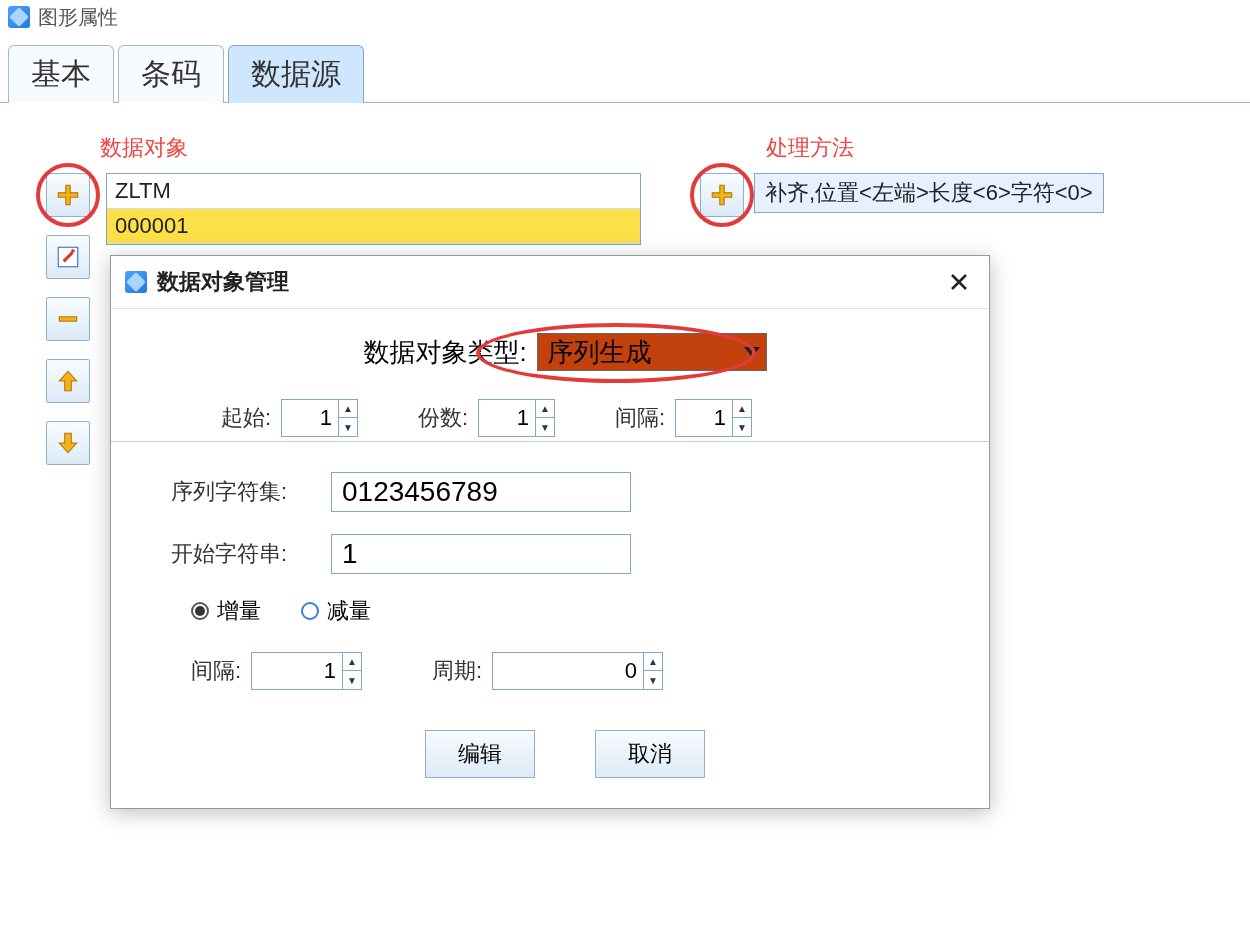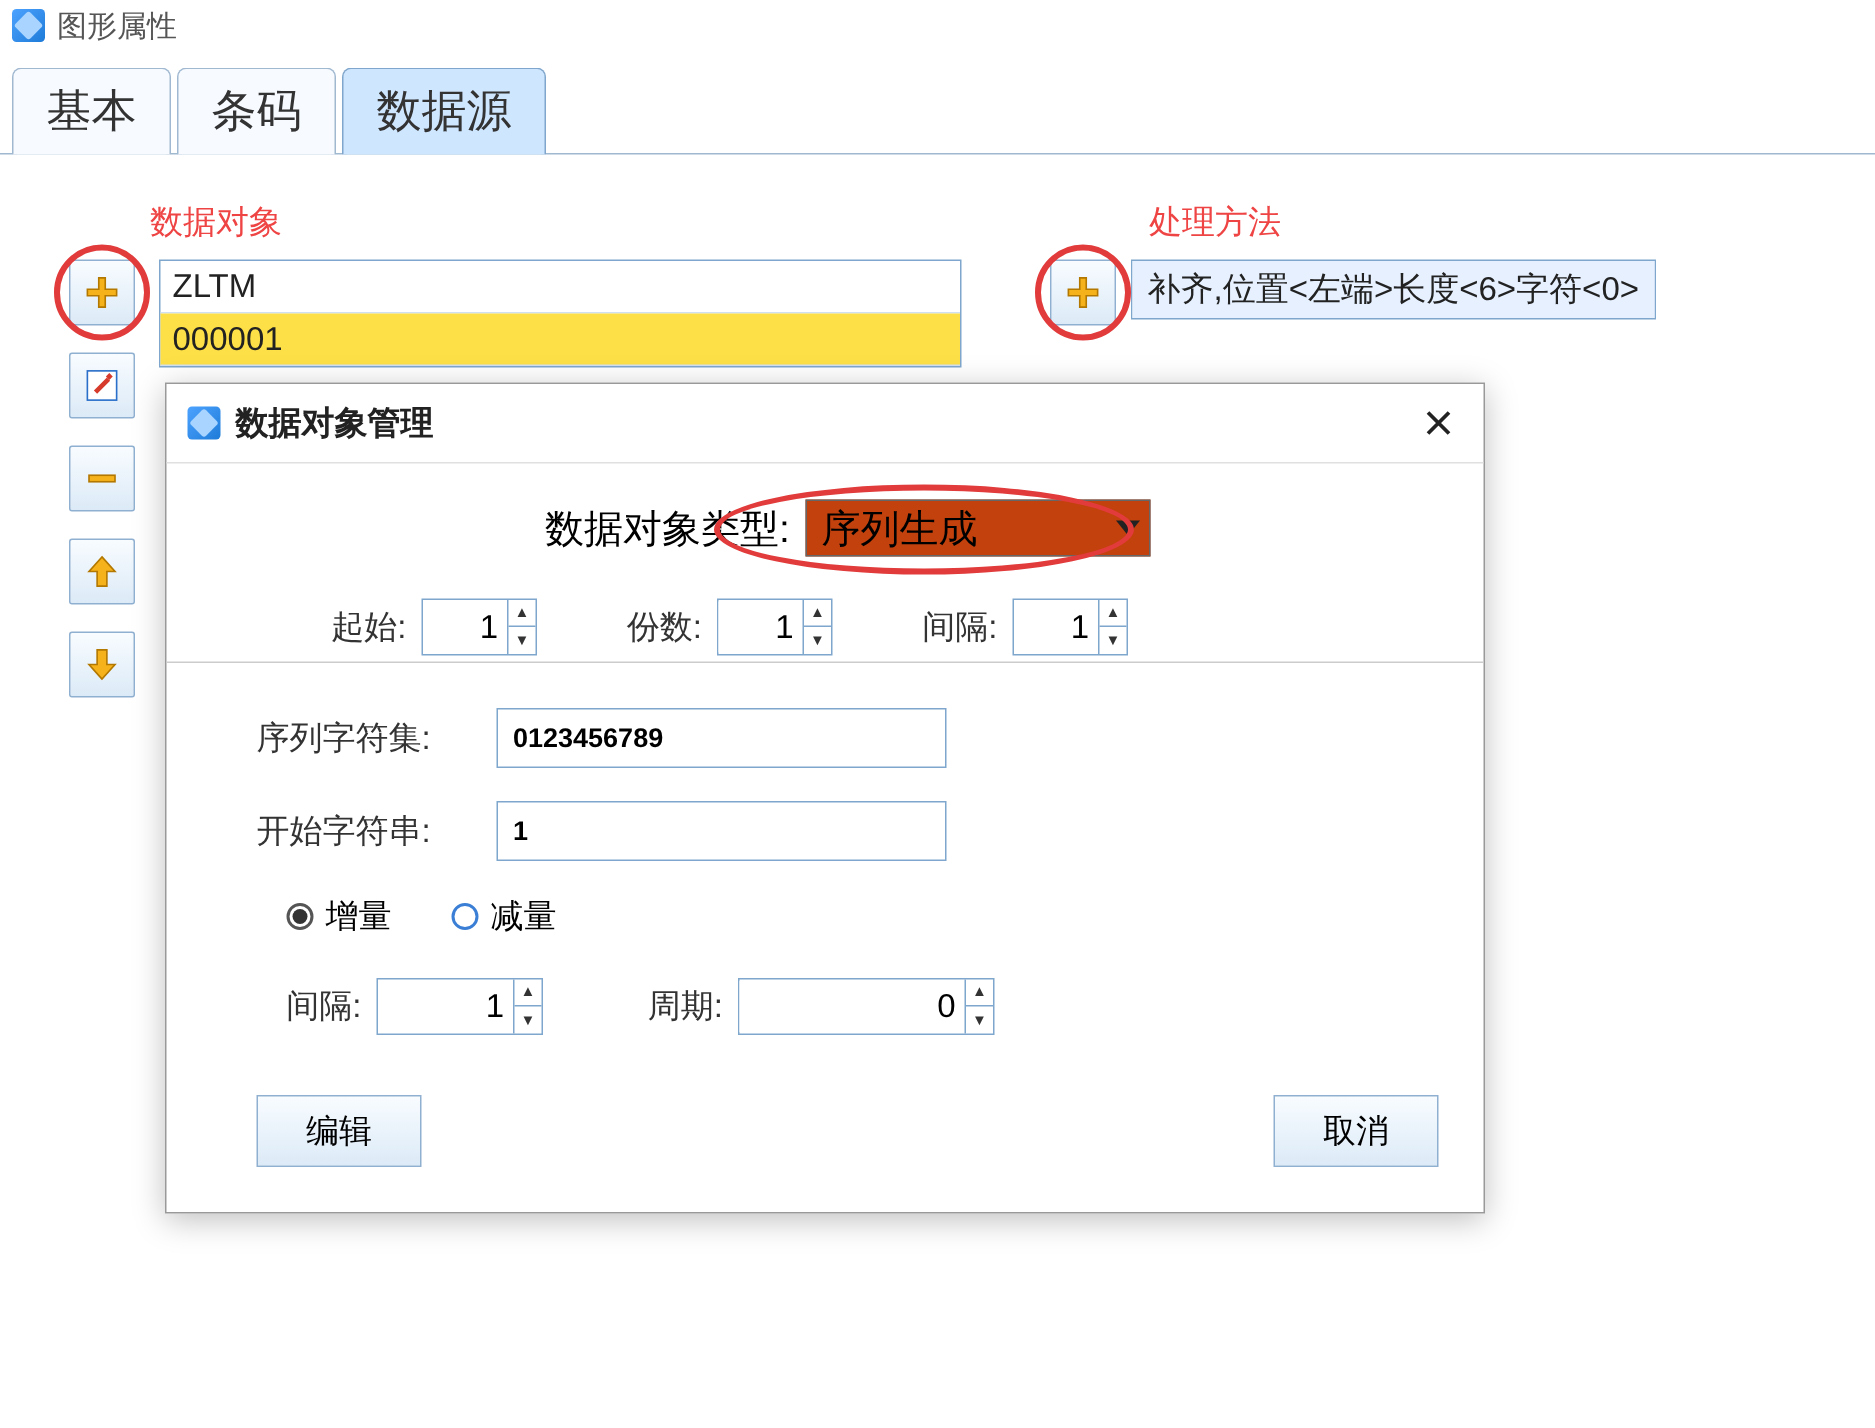--- a/index.html
+++ b/index.html
@@ -62,29 +62,29 @@
 .select-box .caret { width:0; height:0; border-left:8px solid transparent; border-right:8px solid transparent; border-top:10px solid #222; margin-left:8px;}
 
 .spin { display:flex; align-items:center; border:1px solid #7fa6cc; height:38px; }
 .spin input { border:none; outline:none; width: 56px; text-align:right; padding: 4px 6px; font-size: 22px; }
 .spin .sp-btns { display:flex; flex-direction:column; border-left:1px solid #7fa6cc;}
 .spin .sp-btns div { width:18px; height:18px; font-size:10px; display:flex; align-items:center; justify-content:center; cursor:pointer; border-bottom:1px solid #7fa6cc;}
 .spin .sp-btns div:last-child{border-bottom:none;}
 
 .hr { border: none; border-top: 1px solid #ccc; margin: 4px -30px 30px -60px; }
 
-.text-in { border:1px solid #7fa6cc; height:40px; padding:4px 10px; font-size:18px; outline:none;font-weight:bold; }
+.text-in { border:1px solid #7fa6cc; height:40px; padding:4px 10px; font-size:28px; outline:none; }
 
 .radio-row { display:flex; gap: 40px; align-items:center; font-size:22px; margin: 10px 0 26px 20px;}
 .radio { display:flex; align-items:center; gap:8px; cursor:pointer;}
 .radio .dot{ width:18px; height:18px; border:2px solid #555; border-radius:50%; display:flex; align-items:center; justify-content:center;}
 .radio.checked .dot::after{content:""; width:10px; height:10px; background:#333; border-radius:50%;}
 .radio.unchecked .dot{border-color:#3a7fd5;}
 
-.dlg-buttons { display:flex; justify-content:space-between; gap: 60px; margin-top: 40px; }
+.dlg-buttons { display:flex; justify-content:center; gap: 60px; margin-top: 40px; }
 .dlg-btn { min-width: 110px; padding: 8px 22px; font-size: 22px; border:1px solid #8fb0d0; background: linear-gradient(#f8fcff,#dceaf7); cursor:pointer; }
 
 .type-row { display:flex; align-items:center; justify-content:center; gap:10px; margin-bottom: 28px; font-size:26px; position:relative;}
 .red-ellipse-type { position:absolute; border:4px solid #e23b3b; border-radius:50%; width:280px; height:60px; left:305px; top:-10px; pointer-events:none;}
 
 .triple { display:flex; gap: 50px; align-items:center; font-size:22px; margin-left: 40px;}
 
 </style>
 </head>
 <body>

